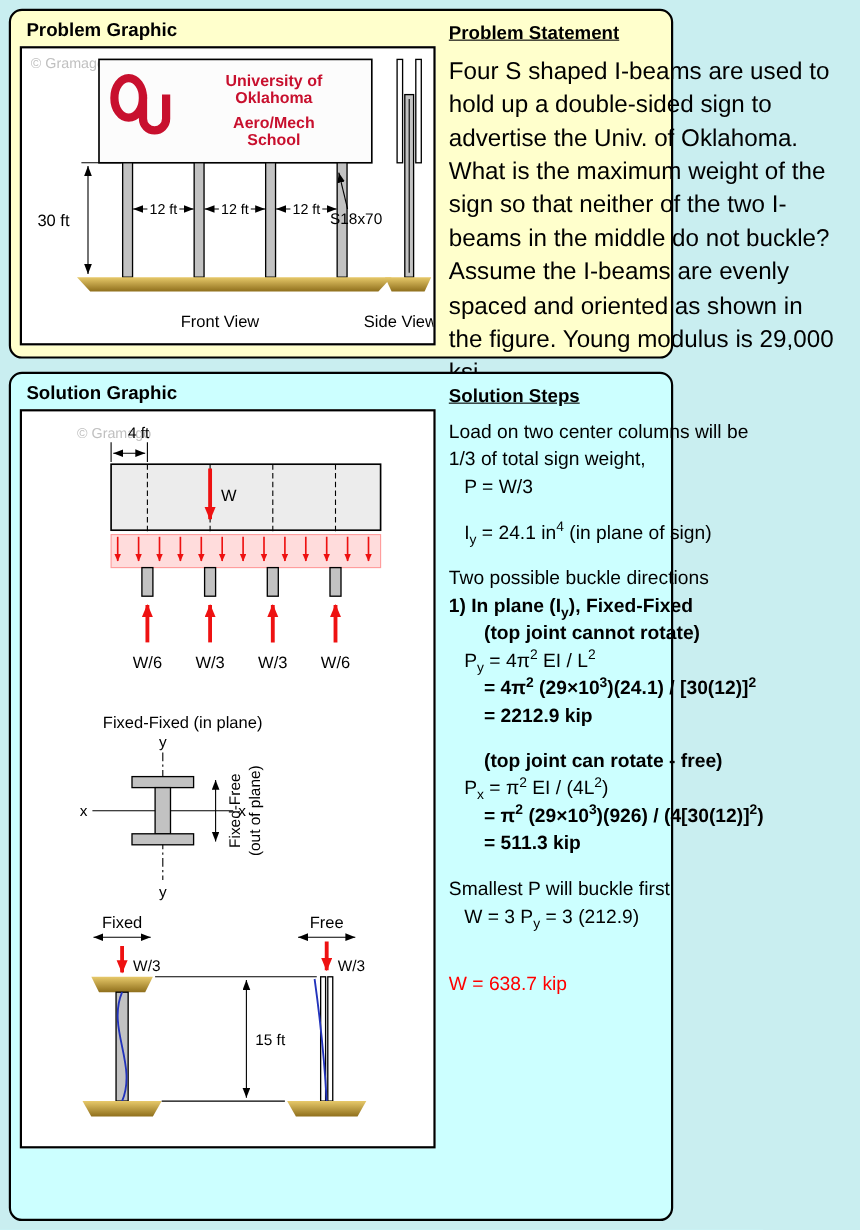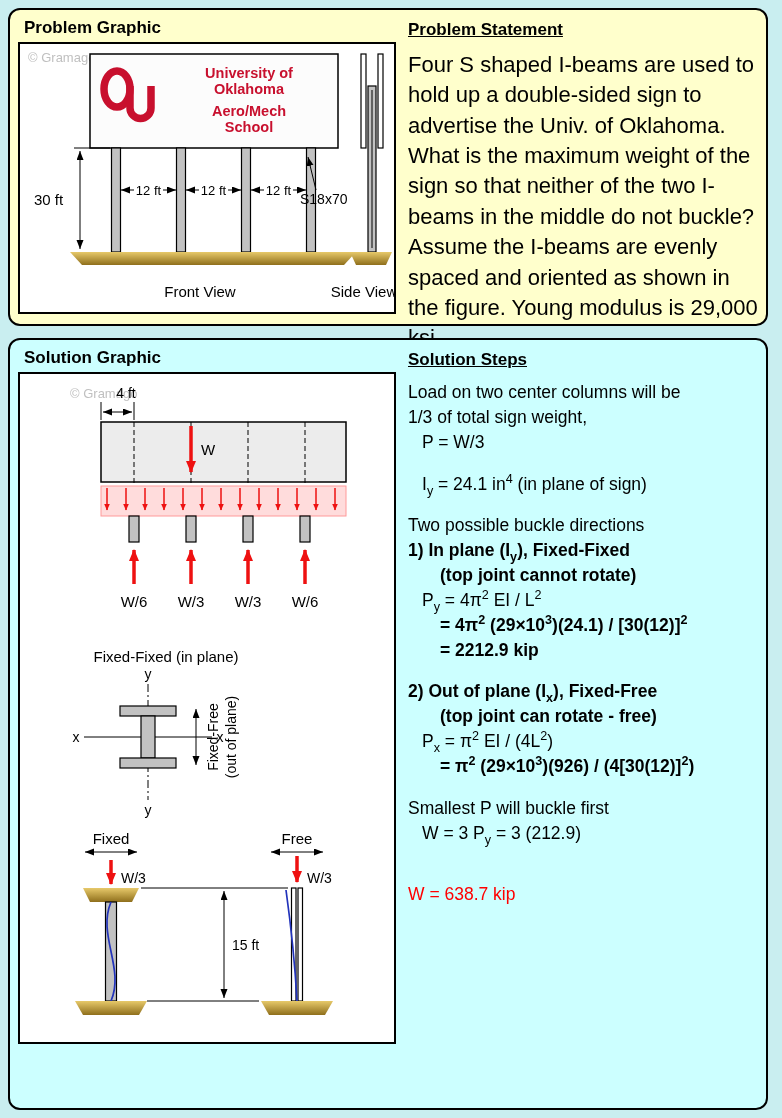--- a/index.html
+++ b/index.html
@@ -4,21 +4,21 @@
 <style>
   * { box-sizing: border-box; margin: 0; padding: 0; }
   html, body { width: 782px; }
   body {
     width: 782px; height: 1118px; position: relative;
     background: var(--page-bg, #c9eef0);
     font-family: "Liberation Sans", sans-serif;
     color: #000;
   }
   .panel {
-    position: absolute; left: 8px; width: 760px;
+    position: absolute; left: 8px; width: 604px;
     border: 2px solid #000; border-radius: 12px;
     padding: 6px 10px;
   }
   #panel-problem { top: 8px; height: 318px; background: var(--panel-yellow, #ffffcc); }
   #panel-solution { top: 338px; height: 772px; background: var(--panel-cyan, #ccffff); }
   .panel-heading { font-size: 17px; font-weight: bold; padding: 2px 0 4px 4px; }
   .graphic-box {
     position: absolute; left: 8px; top: 32px; width: 378px;
     background: #fff; border: 2px solid #000;
   }
@@ -245,23 +245,23 @@
         <div class="gap"></div>
         <div class="step-line ind1"><span>I</span><sub>y</sub><span> = 24.1 in</span><sup>4</sup><span> (in plane of sign)</span></div>
         <div class="gap"></div>
         <div class="step-line "><span>Two possible buckle directions</span></div>
         <div class="step-line bold"><span>1) In plane (I</span><sub>y</sub><span>), Fixed-Fixed</span></div>
         <div class="step-line ind2"><span>(top joint cannot rotate)</span></div>
         <div class="step-line ind1"><span>P</span><sub>y</sub><span> = 4π</span><sup>2</sup><span> EI / L</span><sup>2</sup></div>
         <div class="step-line ind2"><span>= 4π</span><sup>2</sup><span> (29×10</span><sup>3</sup><span>)(24.1) / [30(12)]</span><sup>2</sup></div>
         <div class="step-line ind2"><span>= 2212.9 kip</span></div>
         <div class="gap"></div>
-        <div class="step-line bold"><span>2) Out of plane (I</span><sub>x</sub><span>), Fixed-Free</span></div>
         <div class="step-line ind2"><span>(top joint can rotate - free)</span></div>
         <div class="step-line ind1"><span>P</span><sub>x</sub><span> = π</span><sup>2</sup><span> EI / (4L</span><sup>2</sup><span>)</span></div>
         <div class="step-line ind2"><span>= π</span><sup>2</sup><span> (29×10</span><sup>3</sup><span>)(926) / (4[30(12)]</span><sup>2</sup><span>)</span></div>
+        <div class="step-line ind2"><span>= 511.3 kip</span></div>
         <div class="gap"></div>
         <div class="step-line "><span>Smallest P will buckle first</span></div>
         <div class="step-line ind1"><span>W = 3 P</span><sub>y</sub><span> = 3 (212.9)</span></div>
         <div class="step-line result"><span>W = 638.7 kip</span></div>
       </div>
   </div>
 </section>
 
 </body></html>

